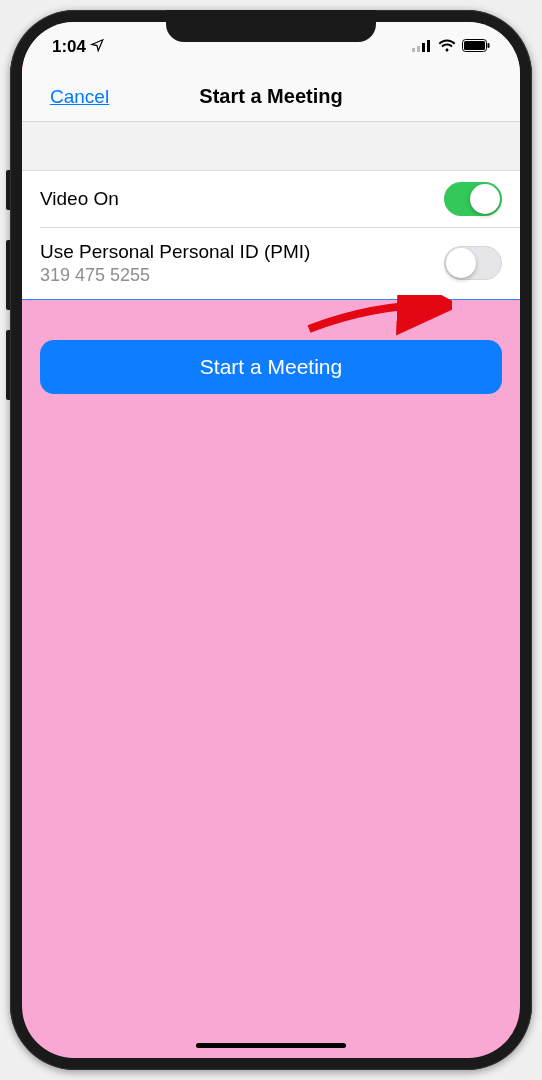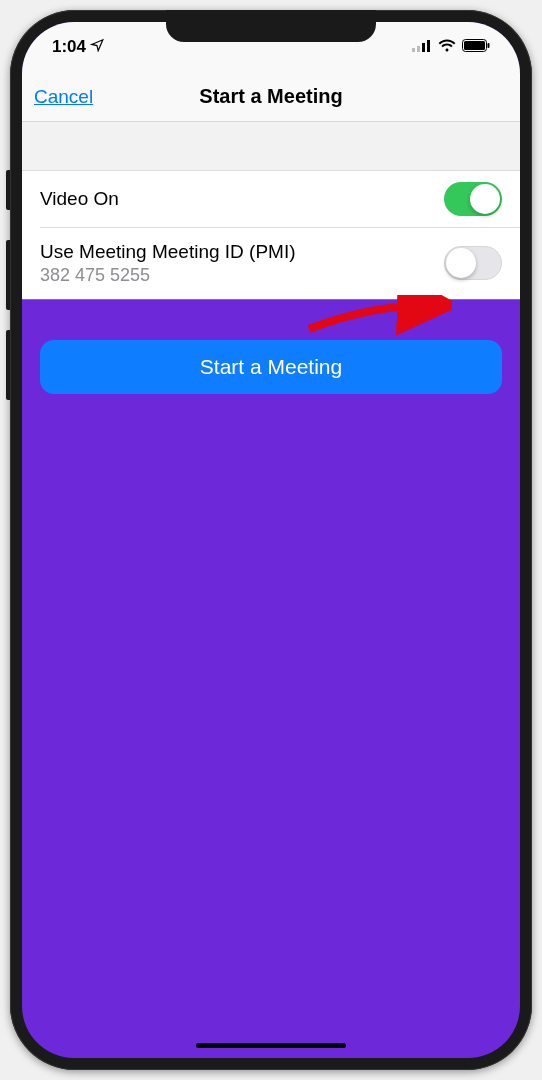--- a/index.html
+++ b/index.html
@@ -37,21 +37,21 @@
       top: 230px;
       width: 4px;
       height: 70px;
       background: #1a1a1a;
       border-radius: 2px 0 0 2px;
       box-shadow: 0 90px 0 #1a1a1a;
     }
     .screen {
       width: 100%;
       height: 100%;
-      background: #6d28d9;
+      background: #f9a8d4;
       border-radius: 52px;
       overflow: hidden;
       position: relative;
     }
     .notch {
       position: absolute;
       top: 0;
       left: 50%;
       transform: translateX(-50%);
       width: 210px;
@@ -73,21 +73,21 @@
     .status-right { display: flex; align-items: center; gap: 6px; }
     .nav-bar {
       height: 50px;
       display: flex;
       align-items: center;
       position: relative;
       background: #f9f9f9;
       border-bottom: 1px solid #d8d8d8;
       padding: 0 18px;
     }
-    .nav-cancel { color: #007aff; text-decoration: underline; font-size: 19px; position: absolute; left: 12px; }
+    .nav-cancel { color: #007aff; text-decoration: underline; font-size: 19px; position: absolute; left: 28px; }
     .nav-title { flex: 1; text-align: center; font-weight: 600; font-size: 20px; }
     .gap-row { height: 48px; background: #f2f2f2; }
     .settings-group { background: #fff; border-top: 1px solid #dcdcdc; border-bottom: 1px solid #3b82f6; }
     .row {
       display: flex;
       align-items: center;
       justify-content: space-between;
       min-height: 56px;
       padding: 10px 18px;
       position: relative;
@@ -203,22 +203,22 @@
 
     <div class="settings-group">
       <div class="row">
         <span class="row-label">Video On</span>
         <div class="toggle on">
           <div class="knob"></div>
         </div>
       </div>
       <div class="row" style="min-height:72px;">
         <div class="row-text">
-          <span class="row-label">Use Meeting Meeting ID (PMI)</span>
-          <span class="row-sub">382 475 5255</span>
+          <span class="row-label">Use Personal Personal ID (PMI)</span>
+          <span class="row-sub">319 475 5255</span>
         </div>
         <div class="toggle off">
           <div class="knob"></div>
         </div>
       </div>
     </div>
 
     <div class="btn-area">
       <button class="start-btn">Start a Meeting</button>
     </div>

